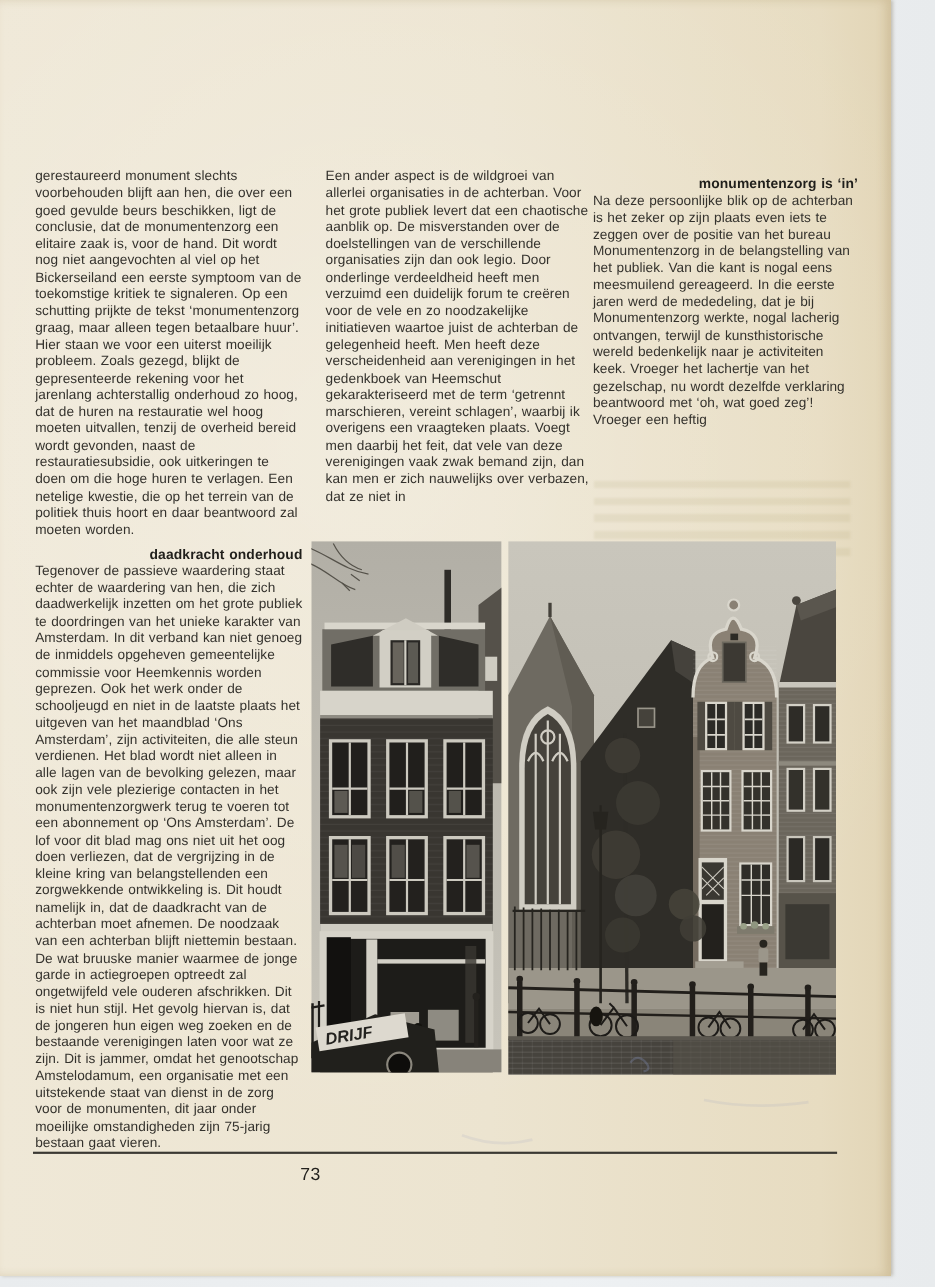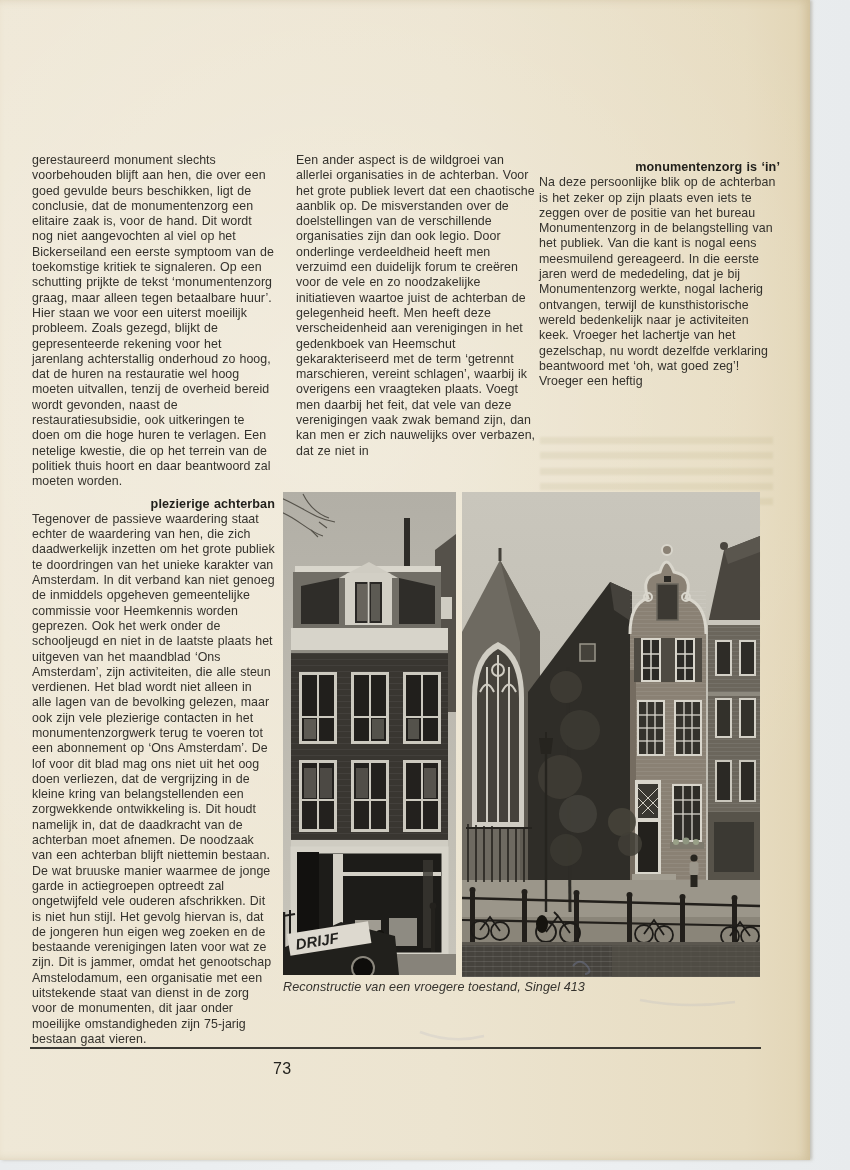--- a/index.html
+++ b/index.html
@@ -57,21 +57,21 @@
   }
   .marks{position:absolute;left:0;top:0;pointer-events:none;}
 </style>
 </head>
 <body>
 
 <div class="sheet">
 
   <div class="col" id="col1">
     <p>gerestaureerd monument slechts voorbehouden blijft aan hen, die over een goed gevulde beurs beschikken, ligt de conclusie, dat de monumentenzorg een elitaire zaak is, voor de hand. Dit wordt nog niet aangevochten al viel op het Bickerseiland een eerste symptoom van de toekomstige kritiek te signaleren. Op een schutting prijkte de tekst ‘monumentenzorg graag, maar alleen tegen betaalbare huur’. Hier staan we voor een uiterst moeilijk probleem. Zoals gezegd, blijkt de gepresenteerde rekening voor het jarenlang achterstallig onderhoud zo hoog, dat de huren na restauratie wel hoog moeten uitvallen, tenzij de overheid bereid wordt gevonden, naast de restauratiesubsidie, ook uitkeringen te doen om die hoge huren te verlagen. Een netelige kwestie, die op het terrein van de politiek thuis hoort en daar beantwoord zal moeten worden.</p>
-    <h3>plezierige achterban</h3>
+    <h3>daadkracht onderhoud</h3>
     <p>Tegenover de passieve waardering staat echter de waardering van hen, die zich daadwerkelijk inzetten om het grote publiek te doordringen van het unieke karakter van Amsterdam. In dit verband kan niet genoeg de inmiddels opgeheven gemeentelijke commissie voor Heemkennis worden geprezen. Ook het werk onder de schooljeugd en niet in de laatste plaats het uitgeven van het maandblad ‘Ons Amsterdam’, zijn activiteiten, die alle steun verdienen. Het blad wordt niet alleen in alle lagen van de bevolking gelezen, maar ook zijn vele plezierige contacten in het monumentenzorgwerk terug te voeren tot een abonnement op ‘Ons Amsterdam’. De lof voor dit blad mag ons niet uit het oog doen verliezen, dat de vergrijzing in de kleine kring van belangstellenden een zorgwekkende ontwikkeling is. Dit houdt namelijk in, dat de daadkracht van de achterban moet afnemen. De noodzaak van een achterban blijft niettemin bestaan. De wat bruuske manier waarmee de jonge garde in actiegroepen optreedt zal ongetwijfeld vele ouderen afschrikken. Dit is niet hun stijl. Het gevolg hiervan is, dat de jongeren hun eigen weg zoeken en de bestaande verenigingen laten voor wat ze zijn. Dit is jammer, omdat het genootschap Amstelodamum, een organisatie met een uitstekende staat van dienst in de zorg voor de monumenten, dit jaar onder moeilijke omstandigheden zijn 75-jarig bestaan gaat vieren.</p>
   </div>
 
   <div class="col" id="col2">
     <p>Een ander aspect is de wildgroei van allerlei organisaties in de achterban. Voor het grote publiek levert dat een chaotische aanblik op. De misverstanden over de doelstellingen van de verschillende organisaties zijn dan ook legio. Door onderlinge verdeeldheid heeft men verzuimd een duidelijk forum te creëren voor de vele en zo noodzakelijke initiatieven waartoe juist de achterban de gelegenheid heeft. Men heeft deze verscheidenheid aan verenigingen in het gedenkboek van Heemschut gekarakteriseerd met de term ‘getrennt marschieren, vereint schlagen’, waarbij ik overigens een vraagteken plaats. Voegt men daarbij het feit, dat vele van deze verenigingen vaak zwak bemand zijn, dan kan men er zich nauwelijks over verbazen, dat ze niet in</p>
   </div>
 
   <div class="col" id="col3">
     <h3>monumentenzorg is ‘in’</h3>
     <p>Na deze persoonlijke blik op de achterban is het zeker op zijn plaats even iets te zeggen over de positie van het bureau Monumentenzorg in de belangstelling van het publiek. Van die kant is nogal eens meesmuilend gereageerd. In die eerste jaren werd de mededeling, dat je bij Monumentenzorg werkte, nogal lacherig ontvangen, terwijl de kunsthistorische wereld bedenkelijk naar je activiteiten keek. Vroeger het lachertje van het gezelschap, nu wordt dezelfde verklaring beantwoord met ‘oh, wat goed zeg’! Vroeger een heftig</p>
@@ -427,21 +427,20 @@
     </g>
 
     <g>
       <rect x="0" y="452" width="298" height="33" fill="#46433d"></rect>
       <rect x="0" y="452" width="298" height="33" fill="url(#quayBrick)"></rect>
       <polygon points="150,452 298,452 298,485 150,485" fill="#57534b" opacity=".55"></polygon>
       <rect x="0" y="450" width="298" height="3.5" fill="#5b574f"></rect>
     </g>
   </svg>
 
-  <div class="caption">Reconstructie van een vroegere toestand, Singel 413</div>
   <div class="rule"></div>
   <div class="pagenum">73</div>
 
   <svg class="marks" width="850" height="1170" viewBox="0 0 850 1170">
     <path d="M573,966 q7,-9 15,1 q4,6 -3,7" stroke="#7d89b0" stroke-width="2" fill="none" opacity=".35"></path>
     <path d="M640,1000 q45,9 95,2" stroke="#99a3c0" stroke-width="2.5" fill="none" opacity=".16"></path>
     <path d="M420,1032 q32,12 64,4" stroke="#99a3c0" stroke-width="2.5" fill="none" opacity=".16"></path>
   </svg>
 </div>
 

